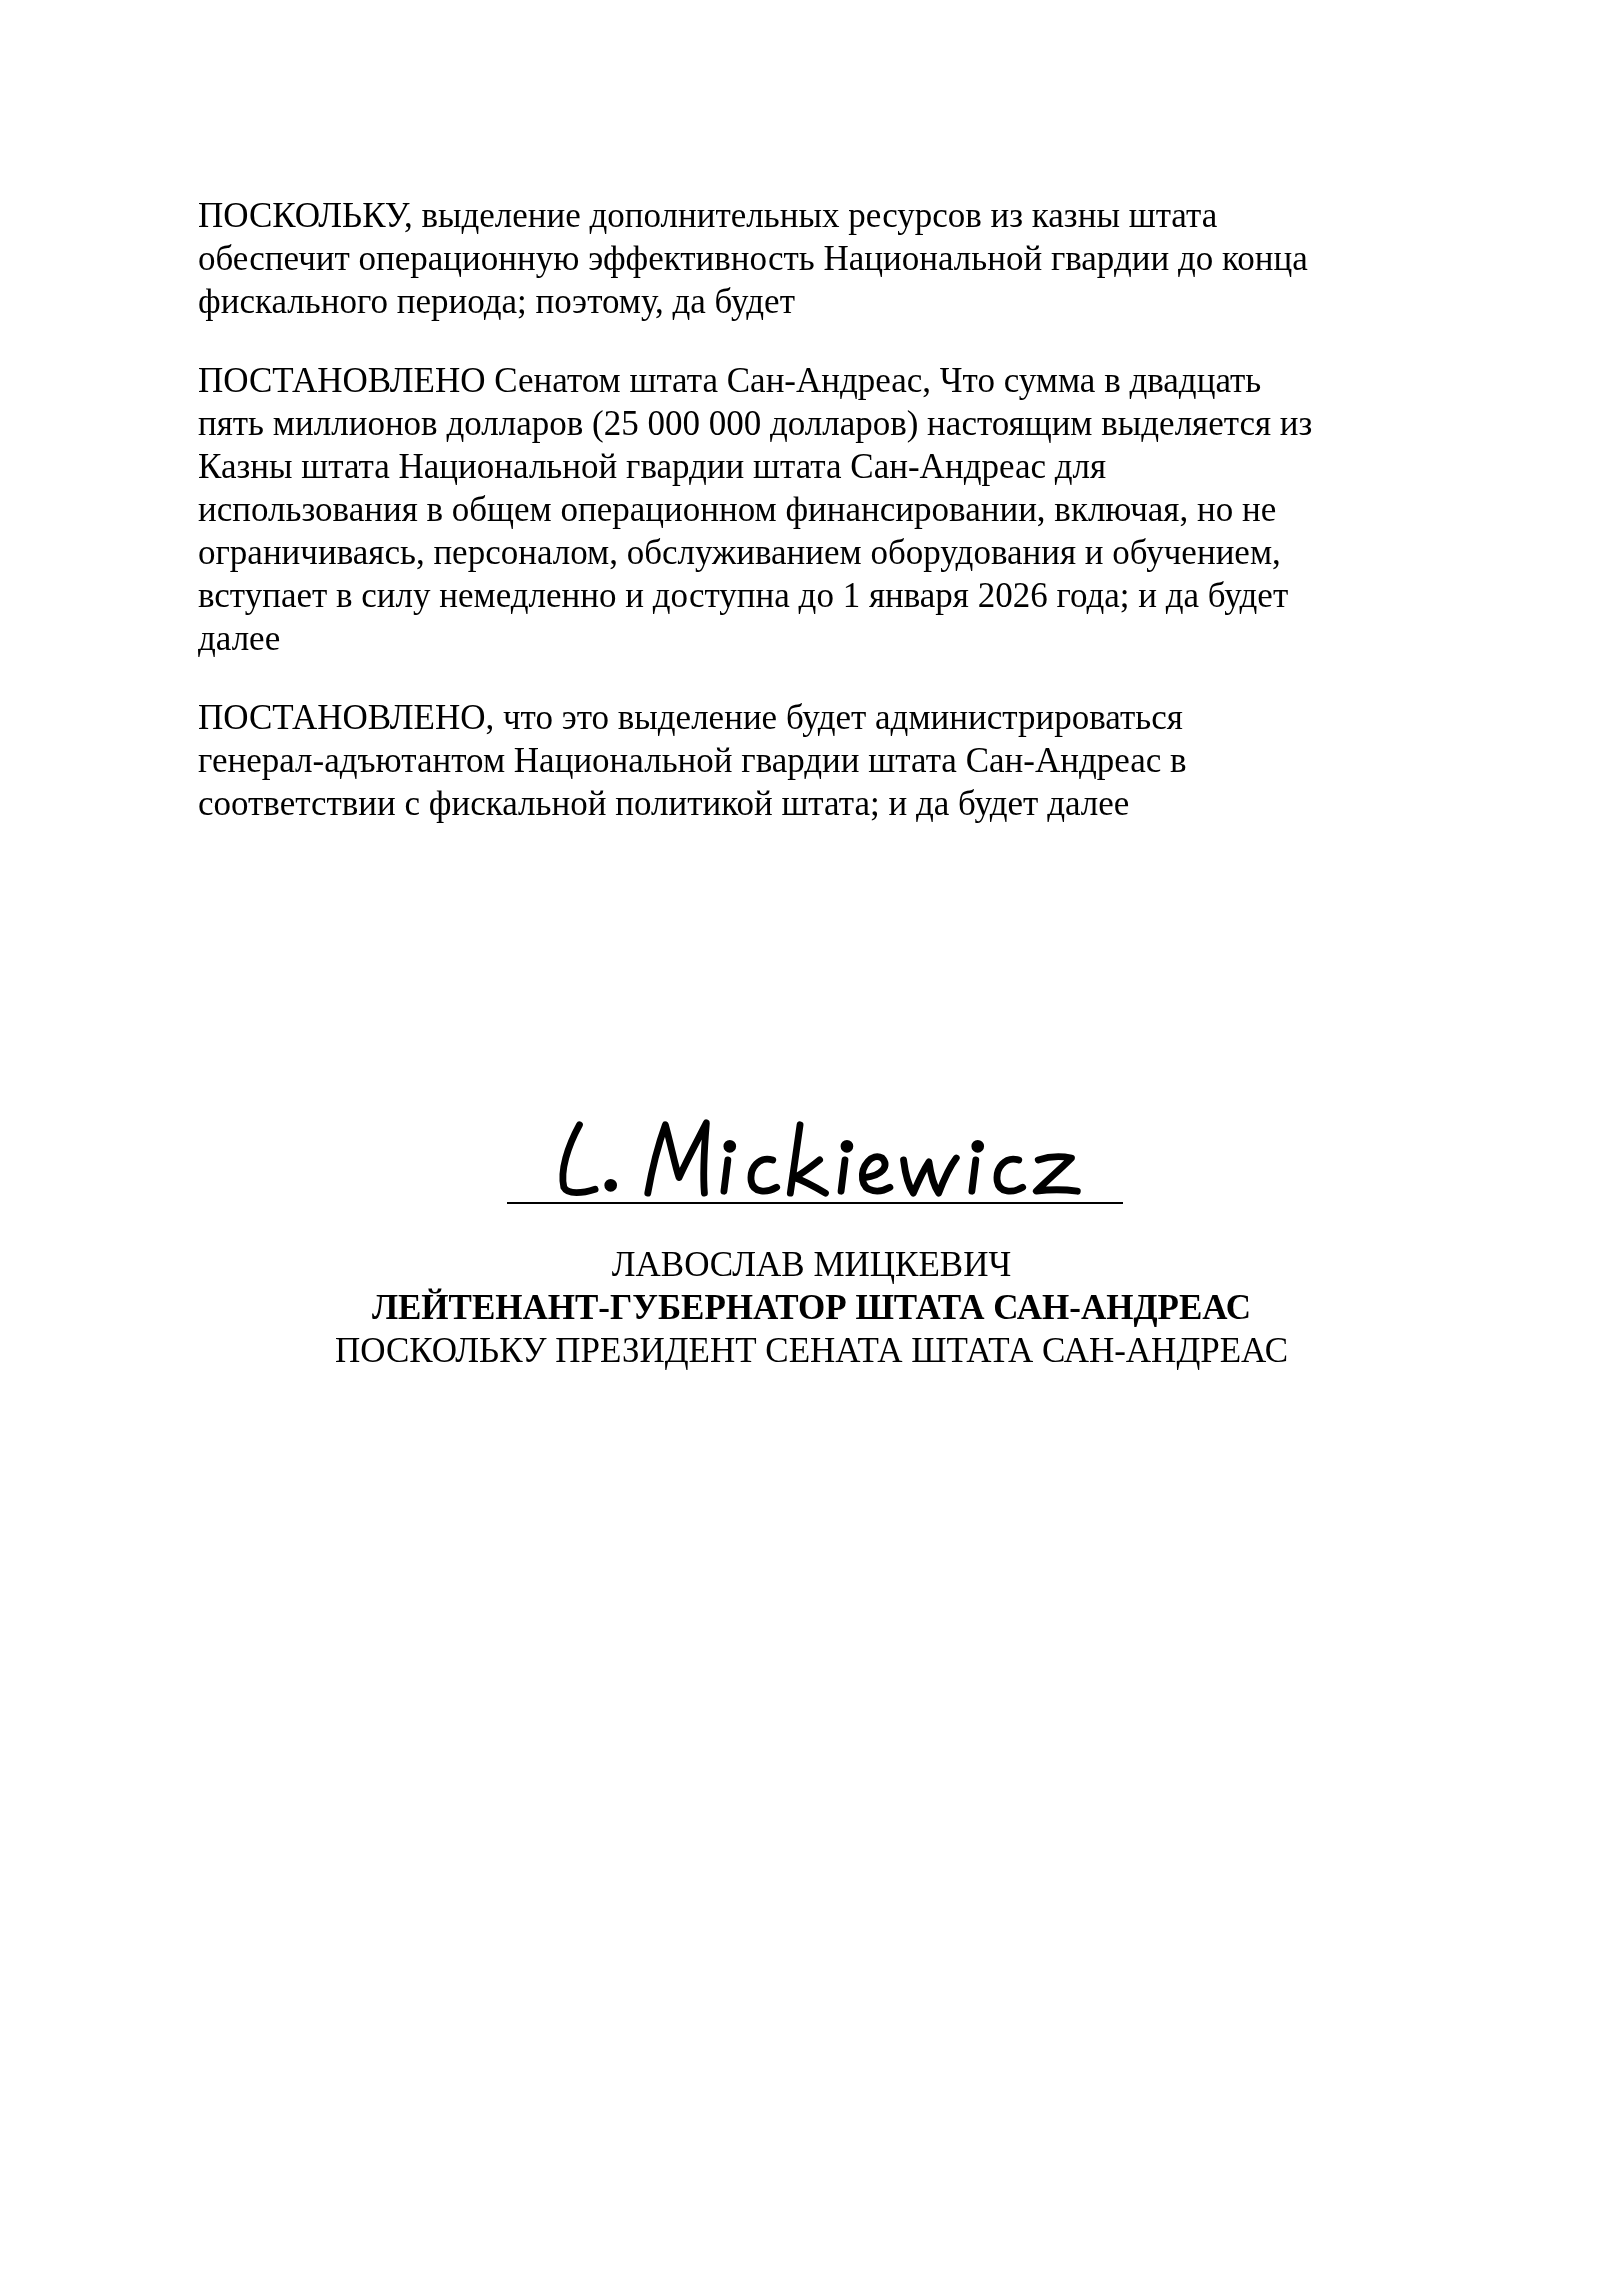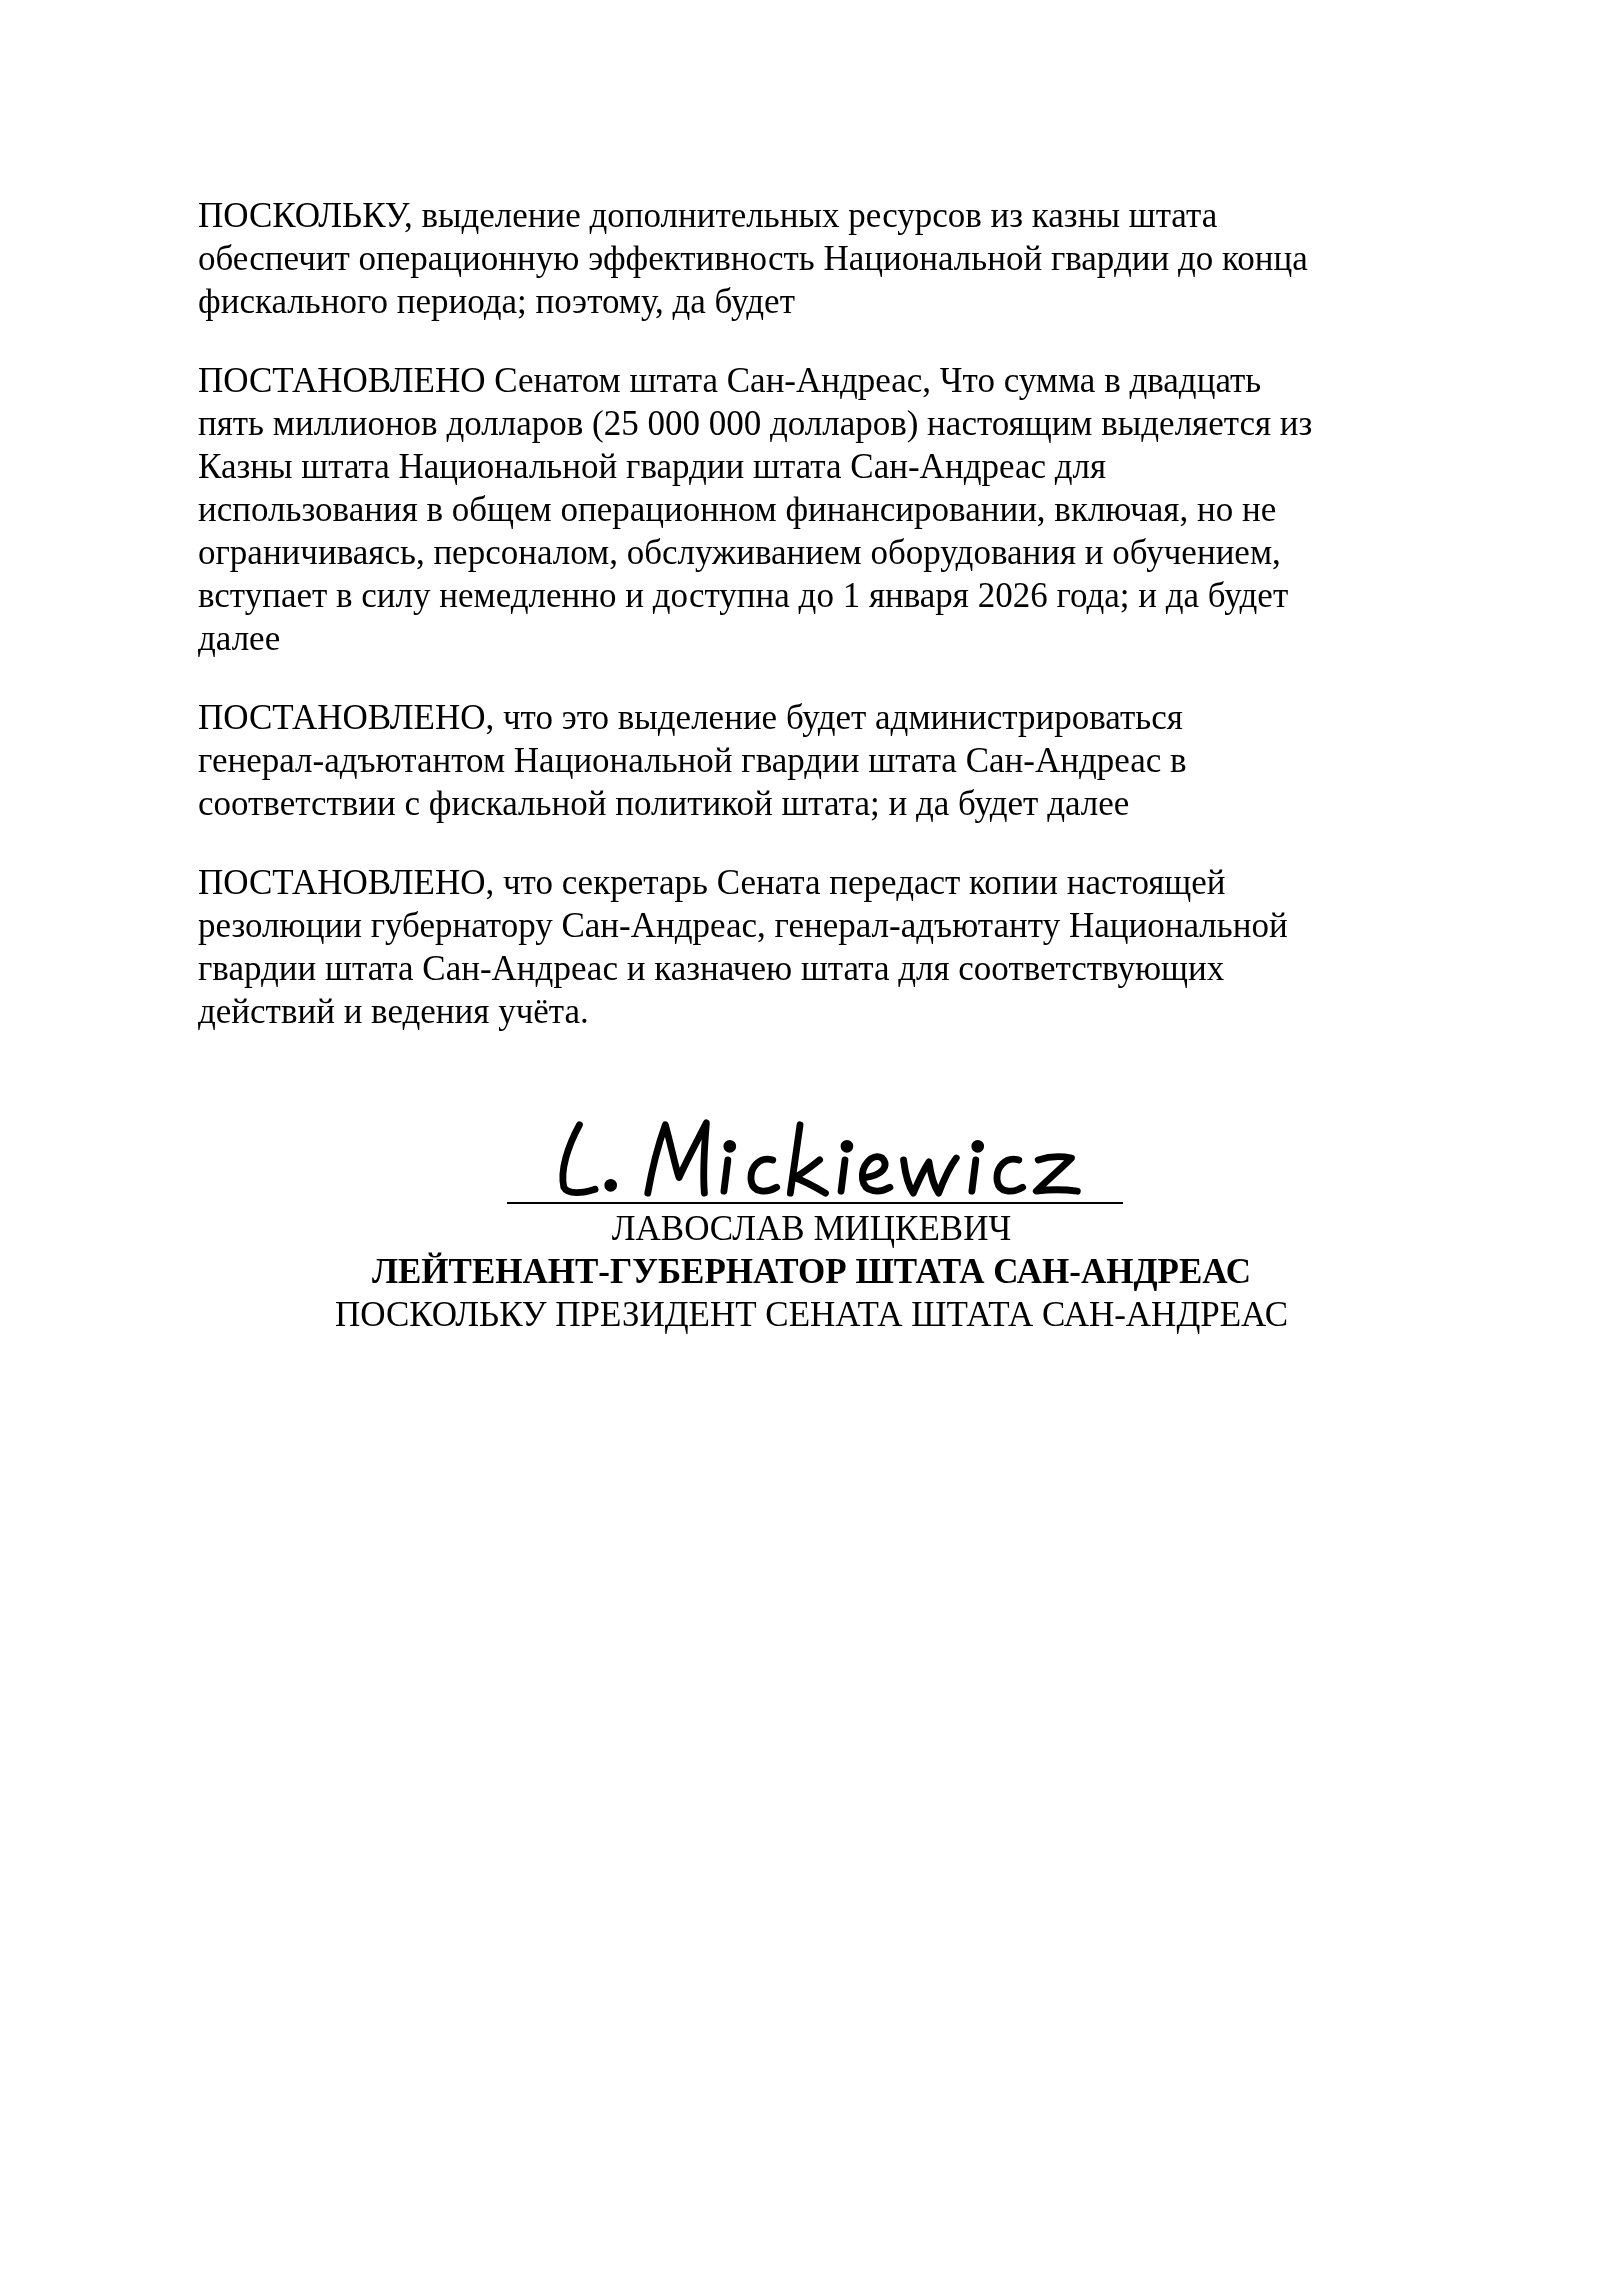--- a/index.html
+++ b/index.html
@@ -63,20 +63,21 @@
       height: 0;
       border-top: 2px solid #000000;
     }
     .signer {
       position: absolute;
       left: 0;
       width: 1623px;
       text-align: center;
       font-size: 35px;
       line-height: 43px;
+      margin-top: 36px;
     }
     .signer.name { top: 90px; }
     .signer.title1 { top: 133px; font-weight: bold; }
     .signer.title2 { top: 176px; }
   </style>
 </head>
 <body>
 
 <div class="page">
 
@@ -87,24 +88,20 @@
     <p class="para">ПОСТАНОВЛЕНО Сенатом штата Сан-Андреас, Что сумма в двадцать
 пять миллионов долларов (25 000 000 долларов) настоящим выделяется из
 Казны штата Национальной гвардии штата Сан-Андреас для
 использования в общем операционном финансировании, включая, но не
 ограничиваясь, персоналом, обслуживанием оборудования и обучением,
 вступает в силу немедленно и доступна до 1 января 2026 года; и да будет
 далее</p>
     <p class="para">ПОСТАНОВЛЕНО, что это выделение будет администрироваться
 генерал-адъютантом Национальной гвардии штата Сан-Андреас в
 соответствии с фискальной политикой штата; и да будет далее</p>
-    <p class="para">ПОСТАНОВЛЕНО, что секретарь Сената передаст копии настоящей
-резолюции губернатору Сан-Андреас, генерал-адъютанту Национальной
-гвардии штата Сан-Андреас и казначею штата для соответствующих
-действий и ведения учёта.</p>
   </div>
 
   <div class="signature-block">
     <div class="signature">
       <svg viewBox="0 0 560 84">
         <g fill="none" stroke="#000" stroke-width="7" stroke-linecap="round" stroke-linejoin="round">
 
           <path d="M30 8 C 18 30, 10 55, 14 72 C 18 80, 34 78, 46 74"></path>
 
           <circle cx="62" cy="70" r="3" fill="#000"></circle>

